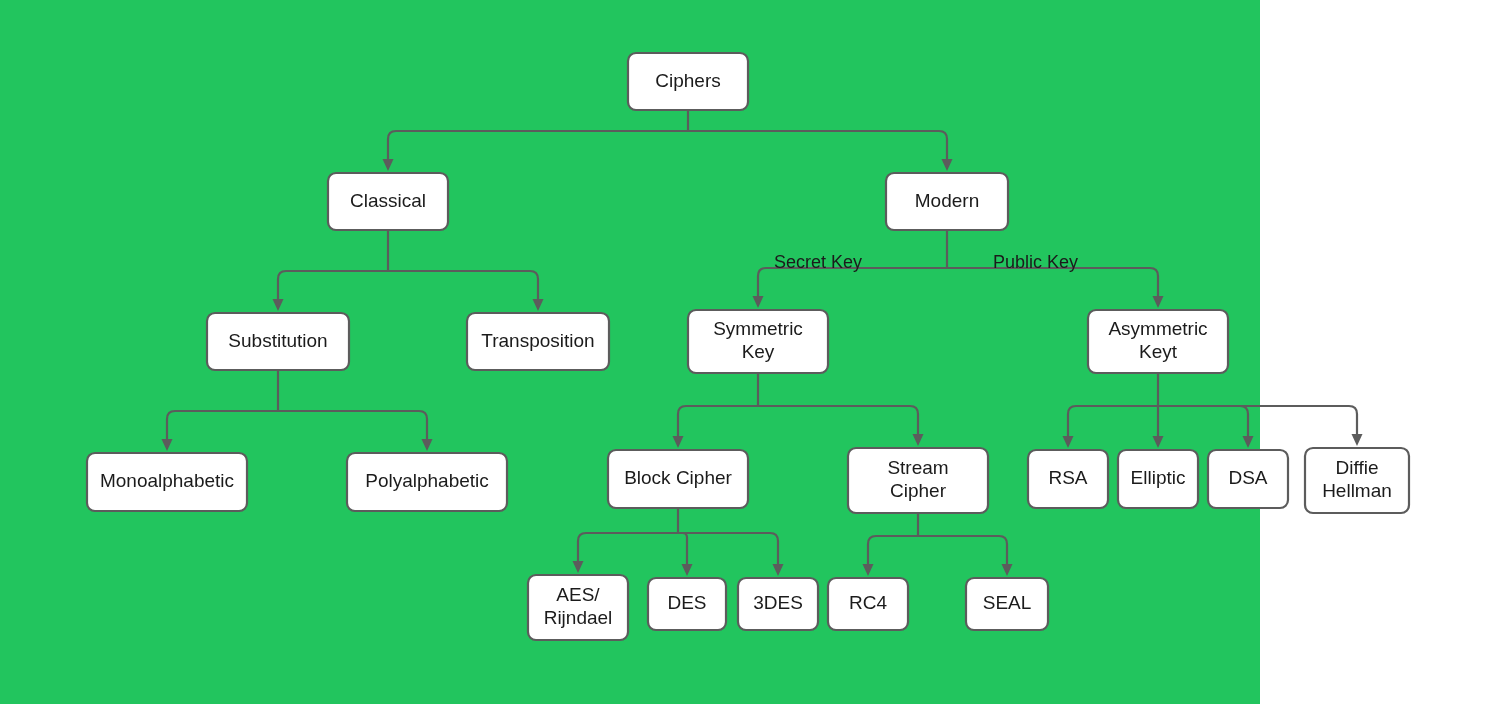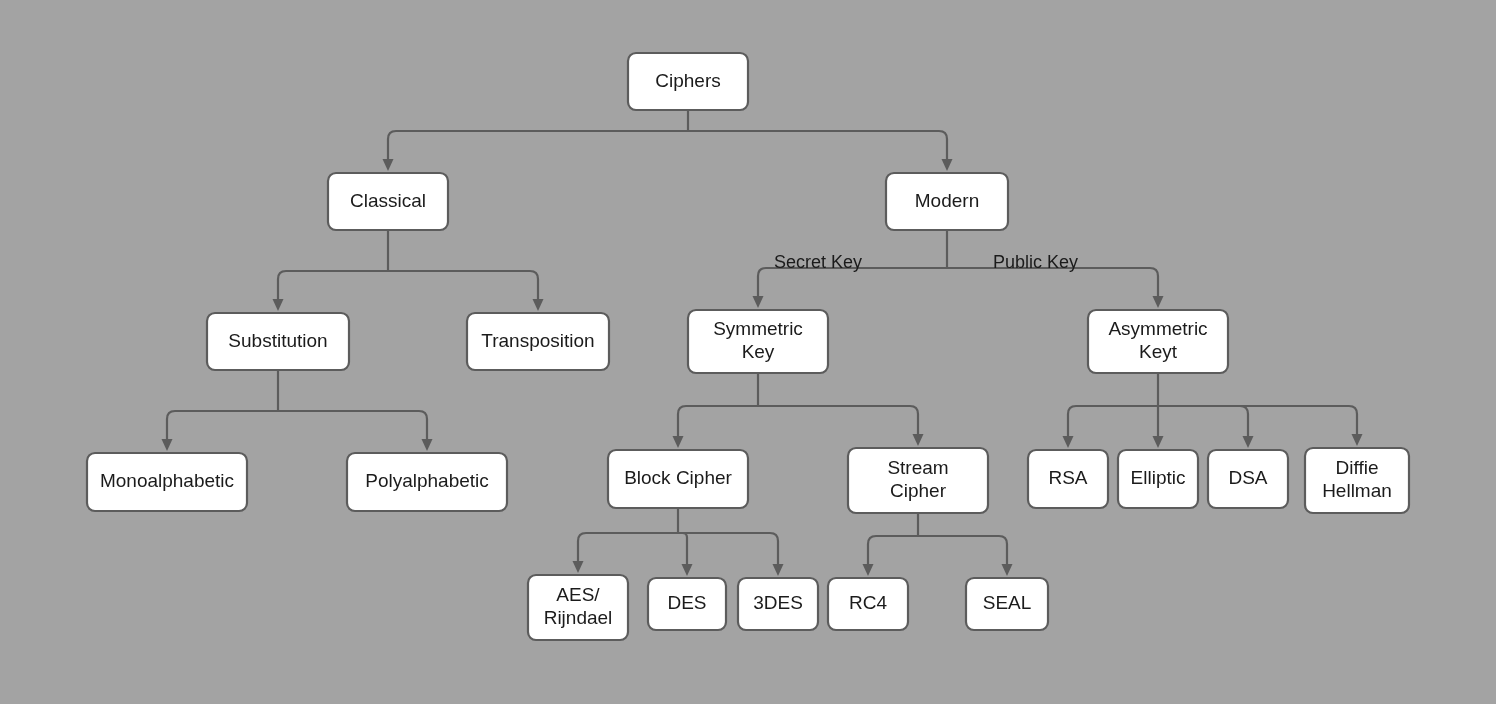--- a/index.html
+++ b/index.html
@@ -9,23 +9,23 @@
     background: #ffffff;
   }
   body {
     width: 1496px;
     height: 704px;
     overflow: hidden;
     font-family: "Liberation Sans", sans-serif;
   }
   #diagram-root {
     position: relative;
-    width: 1496px;
+    width: 1260px;
     height: 704px;
-    background: #a3a3a3;
+    background: #22c55e;
   }
   svg#diagram-svg {
     position: absolute;
     top: 0;
     left: 0;
     width: 1496px;
     height: 704px;
     display: block;
   }
   .node-rect {

